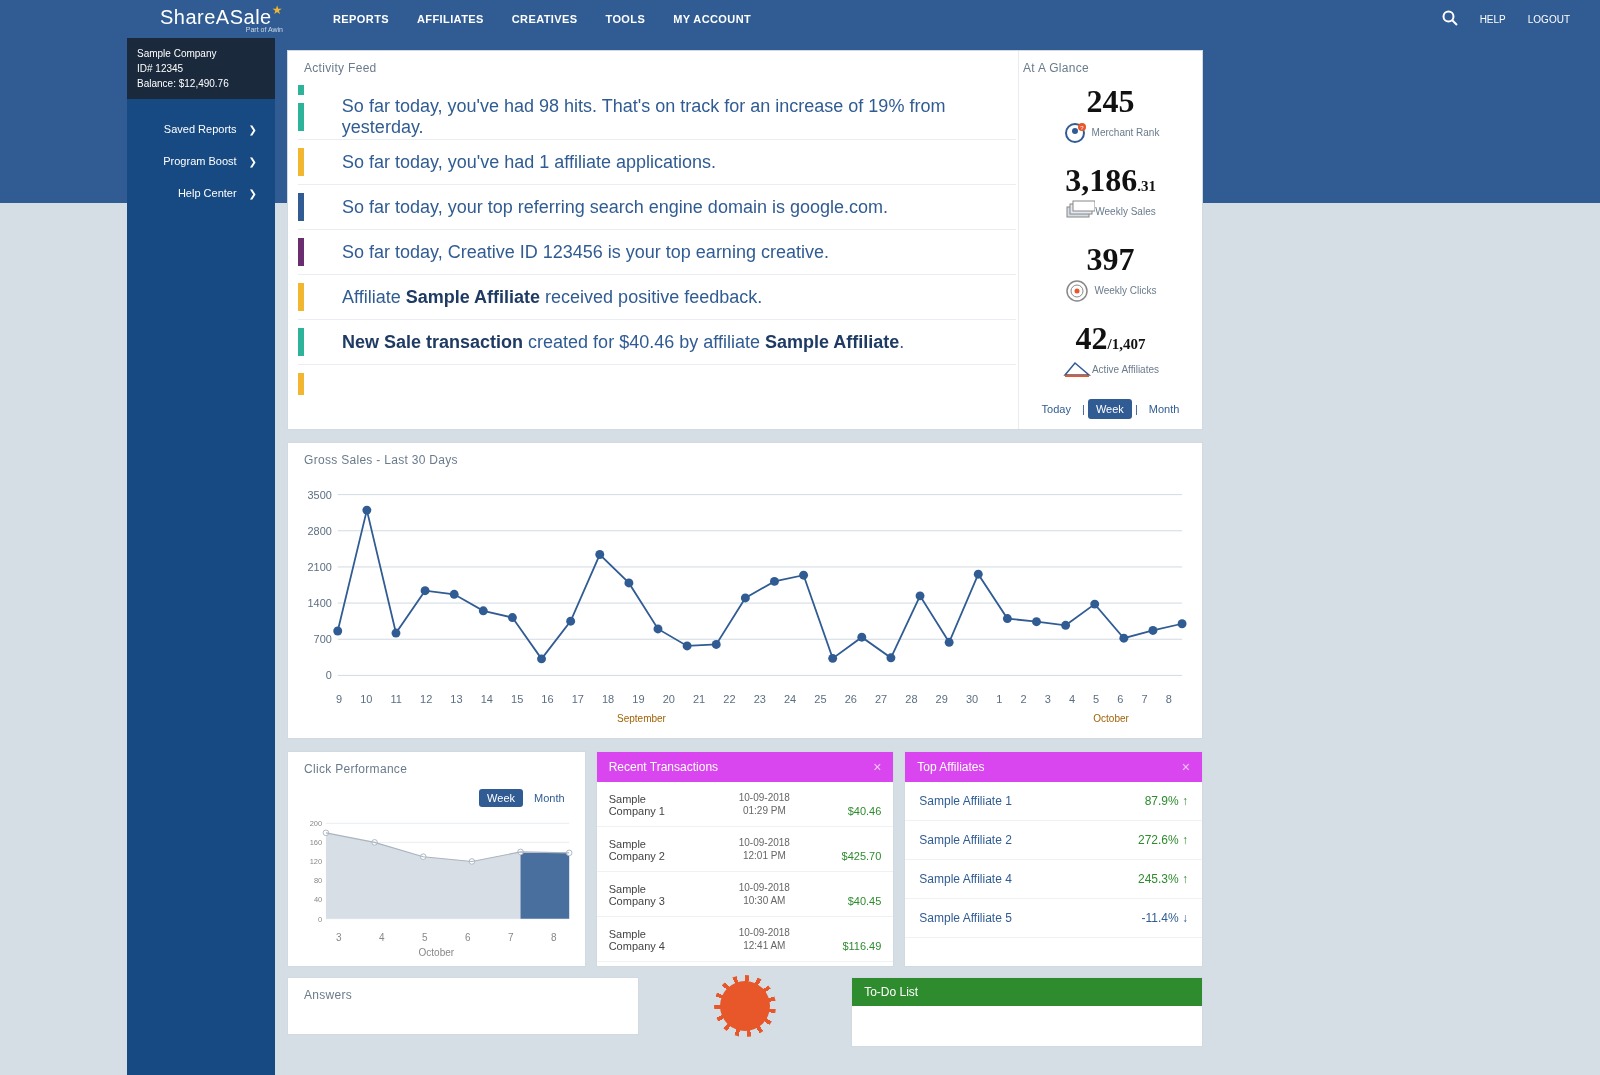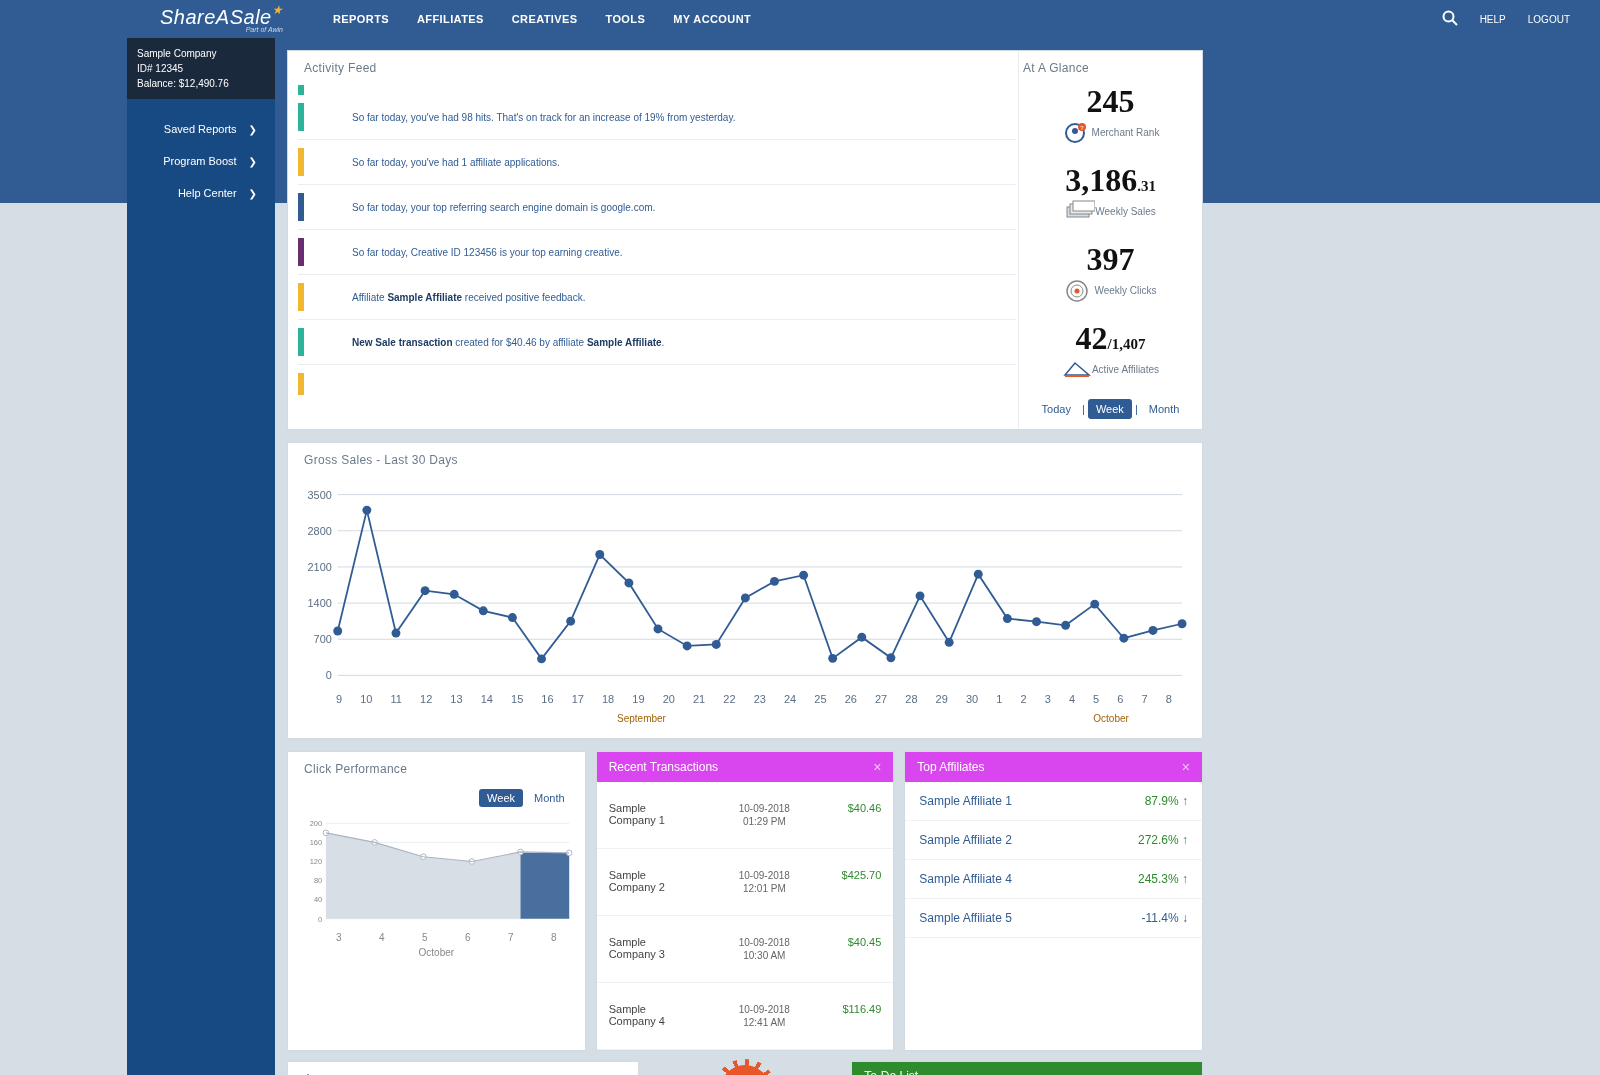--- a/index.html
+++ b/index.html
@@ -1,18 +1,18 @@
 <!DOCTYPE html>
 <html><head>
 <meta charset="utf-8">
 <style>
 * { box-sizing: border-box; margin: 0; padding: 0; }
 body { font-family: Arial, Helvetica, sans-serif; background: #d5dde5; color: #333; font-size: 13px; width: 1600px; }
 .topbar { background: #305c93; height: 38px; display: flex; align-items: center; padding: 0 0 0 160px; position: relative; }
-.logo { display: flex; align-items: flex-end; margin-right: 50px; font-style: italic; }
+.logo { display: flex; align-items: flex-end; margin-right: 50px; }
 .logo-text { color: #fff; font-size: 20px; font-weight: 300; letter-spacing: 0.5px; }
 .logo-star { color: #f2b731; font-size: 12px; position: relative; top: -10px; }
 .logo-sub { color: #cdd8e5; font-size: 7px; display: block; text-align: right; margin-top: -3px; }
 .nav { display: flex; gap: 28px; }
 .nav-item { color: #fff; font-weight: bold; font-size: 11px; letter-spacing: 0.4px; cursor: pointer; }
 .top-right { margin-left: auto; display: flex; align-items: center; gap: 22px; padding-right: 30px; }
 .top-right span { color: #fff; font-size: 10px; cursor: pointer; }
 .search-ico { color: #fff; font-size: 17px; cursor: pointer; }
 .bodywrap { display: flex; }
 .deco-band { background: #305c93; height: 165px; width: 100%; position: absolute; left: 0; z-index: 0; }
@@ -23,42 +23,42 @@
 .side-link .chev { font-size: 10px; }
 .main { flex: 1; position: relative; z-index: 1; padding: 12px 12px 12px 12px; max-width: 940px; }
 .panel { background: #fff; border: 1px solid #d1d9e1; margin-bottom: 12px; }
 .panel-title { font-size: 12px; color: #6a7b8c; padding: 10px 16px; letter-spacing: 0.3px; }
 .split { display: flex; }
 .feed-area { flex: 1; position: relative; overflow: hidden; height: 350px; }
 .feed-scroll { overflow-y: auto; height: 300px; padding-right: 2px; }
 .feed-item { display: flex; align-items: center; height: 45px; border-bottom: 1px solid #eaeef3; margin-left: 10px; }
 .feed-bar-top { display:flex; margin-left:10px; }
 .feed-accent { width: 6px; height: 28px; margin-right: 38px; }
-.feed-text { font-size: 10px; color: #305c93; margin-left: 10px; }
+.feed-text { font-size: 18px; color: #305c93; }
 .feed-text b { color: #1f3b63; }
 .glance { width: 184px; border-left: 1px solid #e6ecf2; padding: 10px 0 10px 0; }
 .gl-item { text-align: center; margin-bottom: 18px; }
 .gl-num { font-family: Georgia, serif; font-weight: bold; font-size: 32px; color: #111; }
 .gl-num .dec { font-size: 15px; }
 .gl-sub { font-size: 10px; color: #6a7b8c; display:flex; align-items:center; justify-content:center; gap:6px; }
 .gl-icon { width: 24px; height: 24px; display: inline-block; }
 .gl-tabs { text-align: center; font-size: 11px; color: #305c93; }
 .gl-tab { padding: 4px 8px; cursor: pointer; display: inline-block; }
 .gl-tab.active { background: #305c93; color: #fff; border-radius: 3px; }
 .chart-panel { padding-bottom: 10px; }
 .chart-area { position: relative; height: 210px; margin: 4px 10px 2px 10px; }
 .chart-svg { width: 100%; height: 100%; }
 .chart-x { display: flex; justify-content: space-between; padding: 0 30px 0 48px; font-size: 11px; color: #5b6e82; }
 .chart-months { display:flex; justify-content:space-between; padding:8px 0 4px 0; color:#a16207; font-size:10px; }
 .row3 { display: flex; gap: 10px; }
 .row3 > div { flex: 1; }
 .card { background: #fff; border: 1px solid #d1d9e1; }
 .card-head { background: #d946ef; color: #fff; padding: 7px 12px; font-size: 12px; display: flex; justify-content: space-between; align-items:center; }
 .card-head .x { cursor:pointer; font-size:14px; opacity:0.7; }
-.tx-row { display: flex; justify-content: space-between; padding: 20px 12px; font-size: 11px; color: #555; border-bottom: 1px solid #eef2f5; align-items:flex-start;gap:32px; }
+.tx-row { display: flex; justify-content: space-between; padding: 9px 12px; font-size: 11px; color: #555; border-bottom: 1px solid #eef2f5; align-items:flex-end;gap:32px; }
 .tx-row .name { flex: 1.1; color:#444; }
 .tx-row .date { flex: 1; text-align: center; color:#666; font-size:10px; line-height:1.3; }
 .tx-row .amt { flex: 0.6; text-align: right; color: #2e8b2e; }
 .aff-row { display: flex; justify-content: space-between; padding: 12px 14px; font-size: 12px; border-bottom: 1px solid #eef2f5; }
 .aff-name { color: #305c93; }
 .aff-pct { color: #2e8b2e; }
 .aff-pct.neg { color: #305c93; }
 .click-body { padding: 6px 8px 8px 8px; position:relative; }
 .click-tabs { position:absolute; right:12px; top:6px; font-size:11px; }
 .click-tabs span { padding:3px 8px; cursor:pointer; color:#305c93; }

